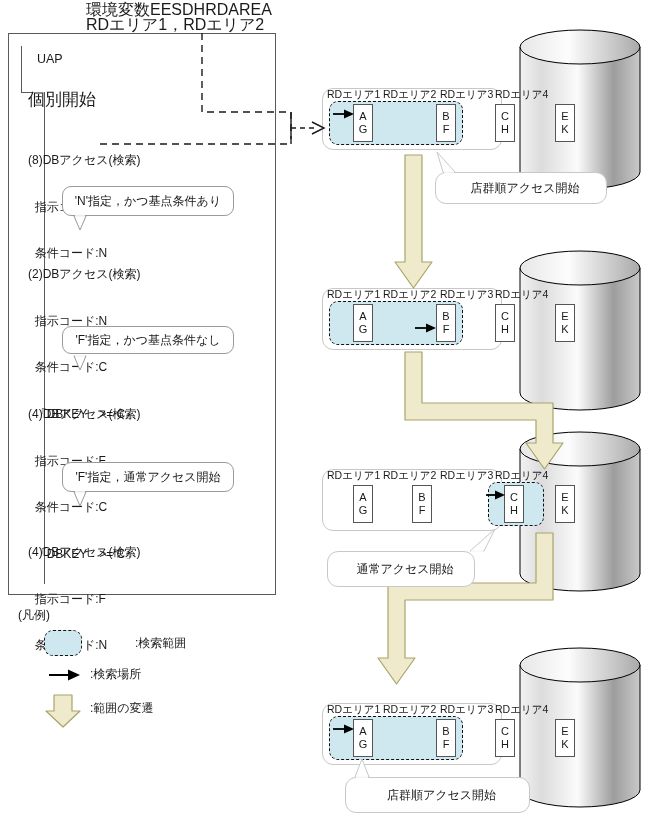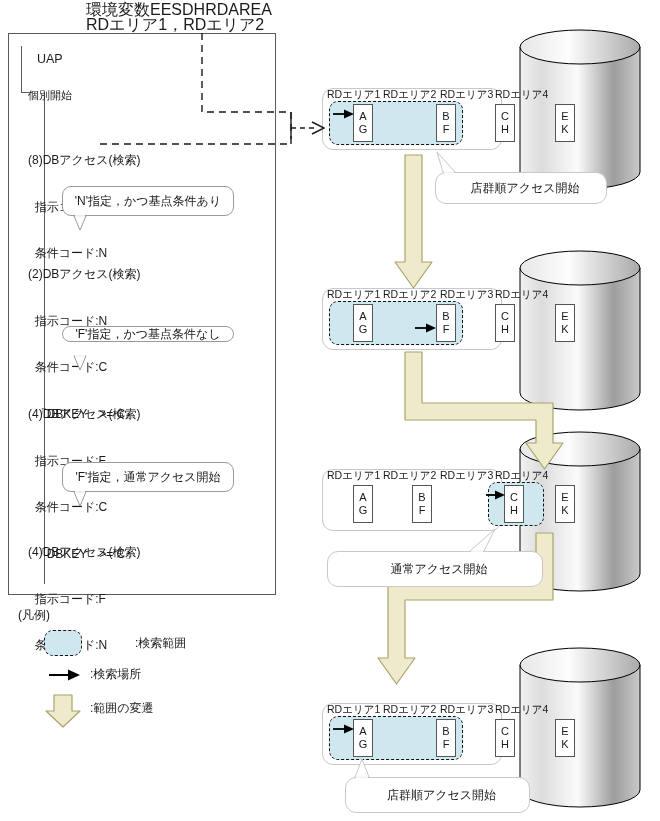--- a/index.html
+++ b/index.html
@@ -12,21 +12,21 @@
   
   #env-caption{left:86px;top:2px;font-size:16px;line-height:15px;}
 
   
   #uap-panel{left:8px;top:33px;width:268px;height:562px;
              border:1.5px solid #5a5a5a;background:#fff;box-sizing:border-box;}
   #uap-bracket{left:21px;top:46px;width:10px;height:46px;
                border-left:1.5px solid #5a5a5a;border-bottom:1.5px solid #5a5a5a;}
   #uap-stem{left:44px;top:92px;width:0;height:492px;border-left:1.5px solid #5a5a5a;}
   #uap-label{left:37px;top:52px;font-size:12.5px;}
-  #start-label{left:28px;top:88px;font-size:11px;}
+  #start-label{left:28px;top:88px;font-size:17px;}
 
   .step{position:absolute;font-size:12px;line-height:15.5px;white-space:pre;}
 
   
   .bubble{position:absolute;border:1px solid #9a9a9a;border-radius:9px;
           background:#fff;font-size:12px;display:flex;align-items:center;
           justify-content:center;box-sizing:border-box;}
   
 
   
@@ -125,21 +125,21 @@
   <span>'N'指定，かつ基点条件あり</span>
 </div>
 
 <div class="step" style="left:28px;top:236px;">
   <div>(2)DBアクセス(検索)</div>
   <div>  指示コード:N</div>
   <div>  条件コード:C</div>
   <div>  「DBKEY　&gt;= C」</div>
 </div>
 
-<div class="bubble" style="left:62px;top:326px;width:172px;height:16px;">
+<div class="bubble" style="left:62px;top:326px;width:172px;height:28px;">
   <span>'F'指定，かつ基点条件なし</span>
 </div>
 
 <div class="step" style="left:28px;top:376px;">
   <div>(4)DBアクセス(検索)</div>
   <div>  指示コード:F</div>
   <div>  条件コード:C</div>
   <div>  「DBKEY　&gt;= C」</div>
 </div>
 
@@ -246,21 +246,21 @@
   <span>H</span>
 </div>
 <div class="cell" style="left:555px;top:485px;">
   <span>E</span>
   <span>K</span>
 </div>
 <svg class="arrow-sm" style="left:486px;top:489px;" width="20" height="12">
   <line x1="0" y1="6" x2="11" y2="6" stroke="#000" stroke-width="1.8"></line>
   <path d="M9,1.5 L19,6 L9,10.5 Z" fill="#000"></path>
 </svg>
-<div class="callout" style="left:327px;top:551px;width:216px;height:36px;text-align:center;">
+<div class="callout" style="left:327px;top:551px;width:148px;height:36px;text-align:center;">
   <span>通常アクセス開始</span>
 </div>
 
 <div class="group" style="left:322px;top:703px;"></div>
 <div class="hl" style="left:329px;top:716px;width:134px;height:44px;"></div>
 <div class="grp-label" style="left:327px;top:703px;">RDエリア1</div>
 <div class="grp-label" style="left:383px;top:703px;">RDエリア2</div>
 <div class="grp-label" style="left:440px;top:703px;">RDエリア3</div>
 <div class="grp-label" style="left:495px;top:703px;">RDエリア4</div>
 <div class="cell" style="left:353px;top:719px;">

